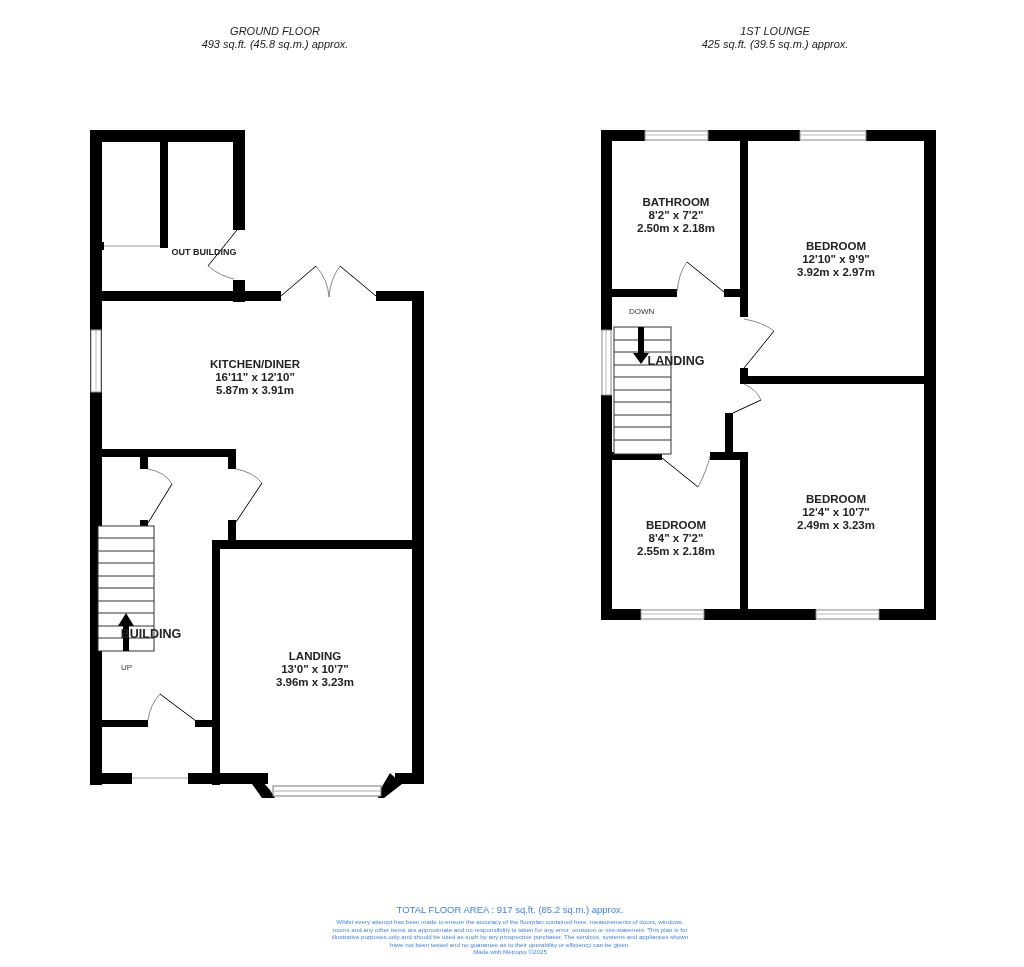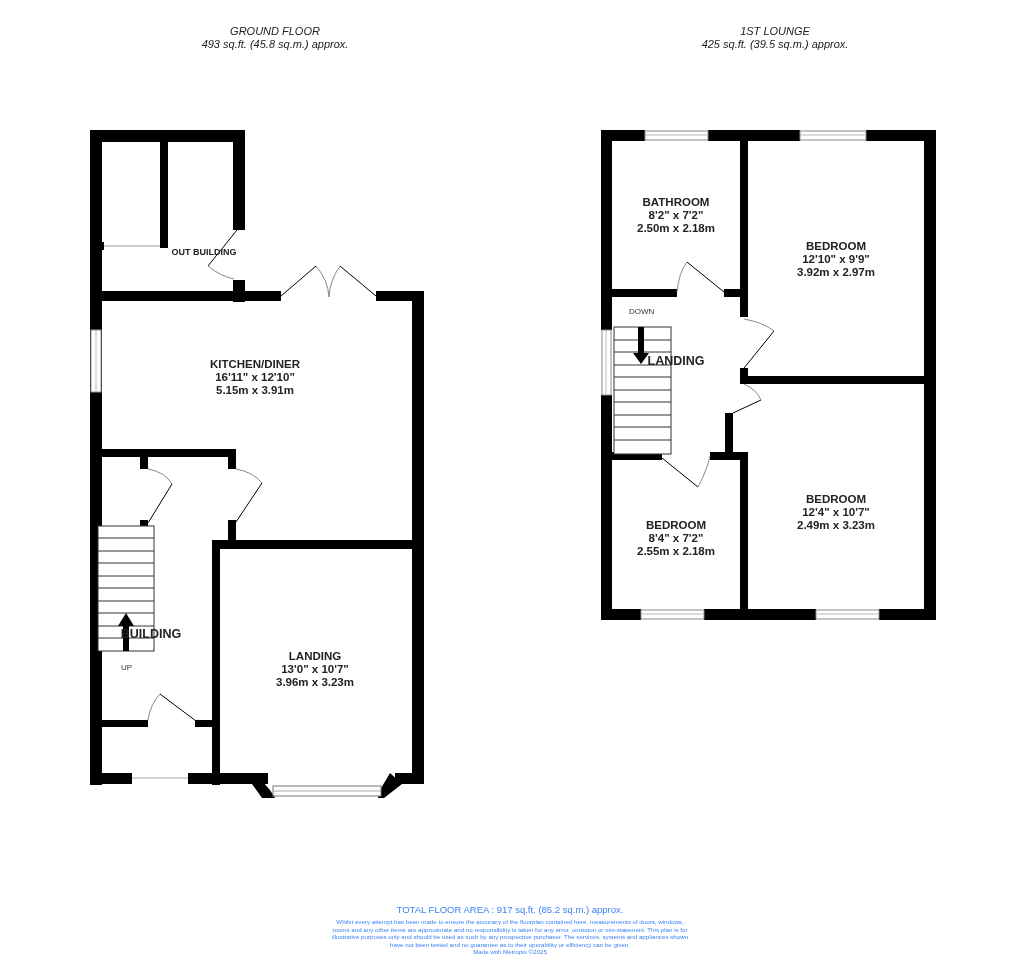--- a/index.html
+++ b/index.html
@@ -173,21 +173,21 @@
     <polygon points="633,353 641,364 649,353"></polygon>
   </g>
 </svg>
 
 <div class="room-label" style="left:200px; top:246px; font-size:9px;padding-left:8px;">
   <span>OUT BUILDING</span>
 </div>
 <div class="room-label" style="left:255px; top:358px;">
   <span>KITCHEN/DINER</span>
   <span>16'11"  x 12'10"</span>
-  <span>5.15m  x 3.91m</span>
+  <span>5.87m  x 3.91m</span>
 </div>
 <div class="room-label" style="left:151px; top:628px; font-size:12.5px;">
   <span>BUILDING</span>
 </div>
 <div class="small-label" style="left:121px; top:663px;">UP</div>
 <div class="room-label" style="left:315px; top:650px;">
   <span>LANDING</span>
   <span>13'0"  x 10'7"</span>
   <span>3.96m  x 3.23m</span>
 </div>

